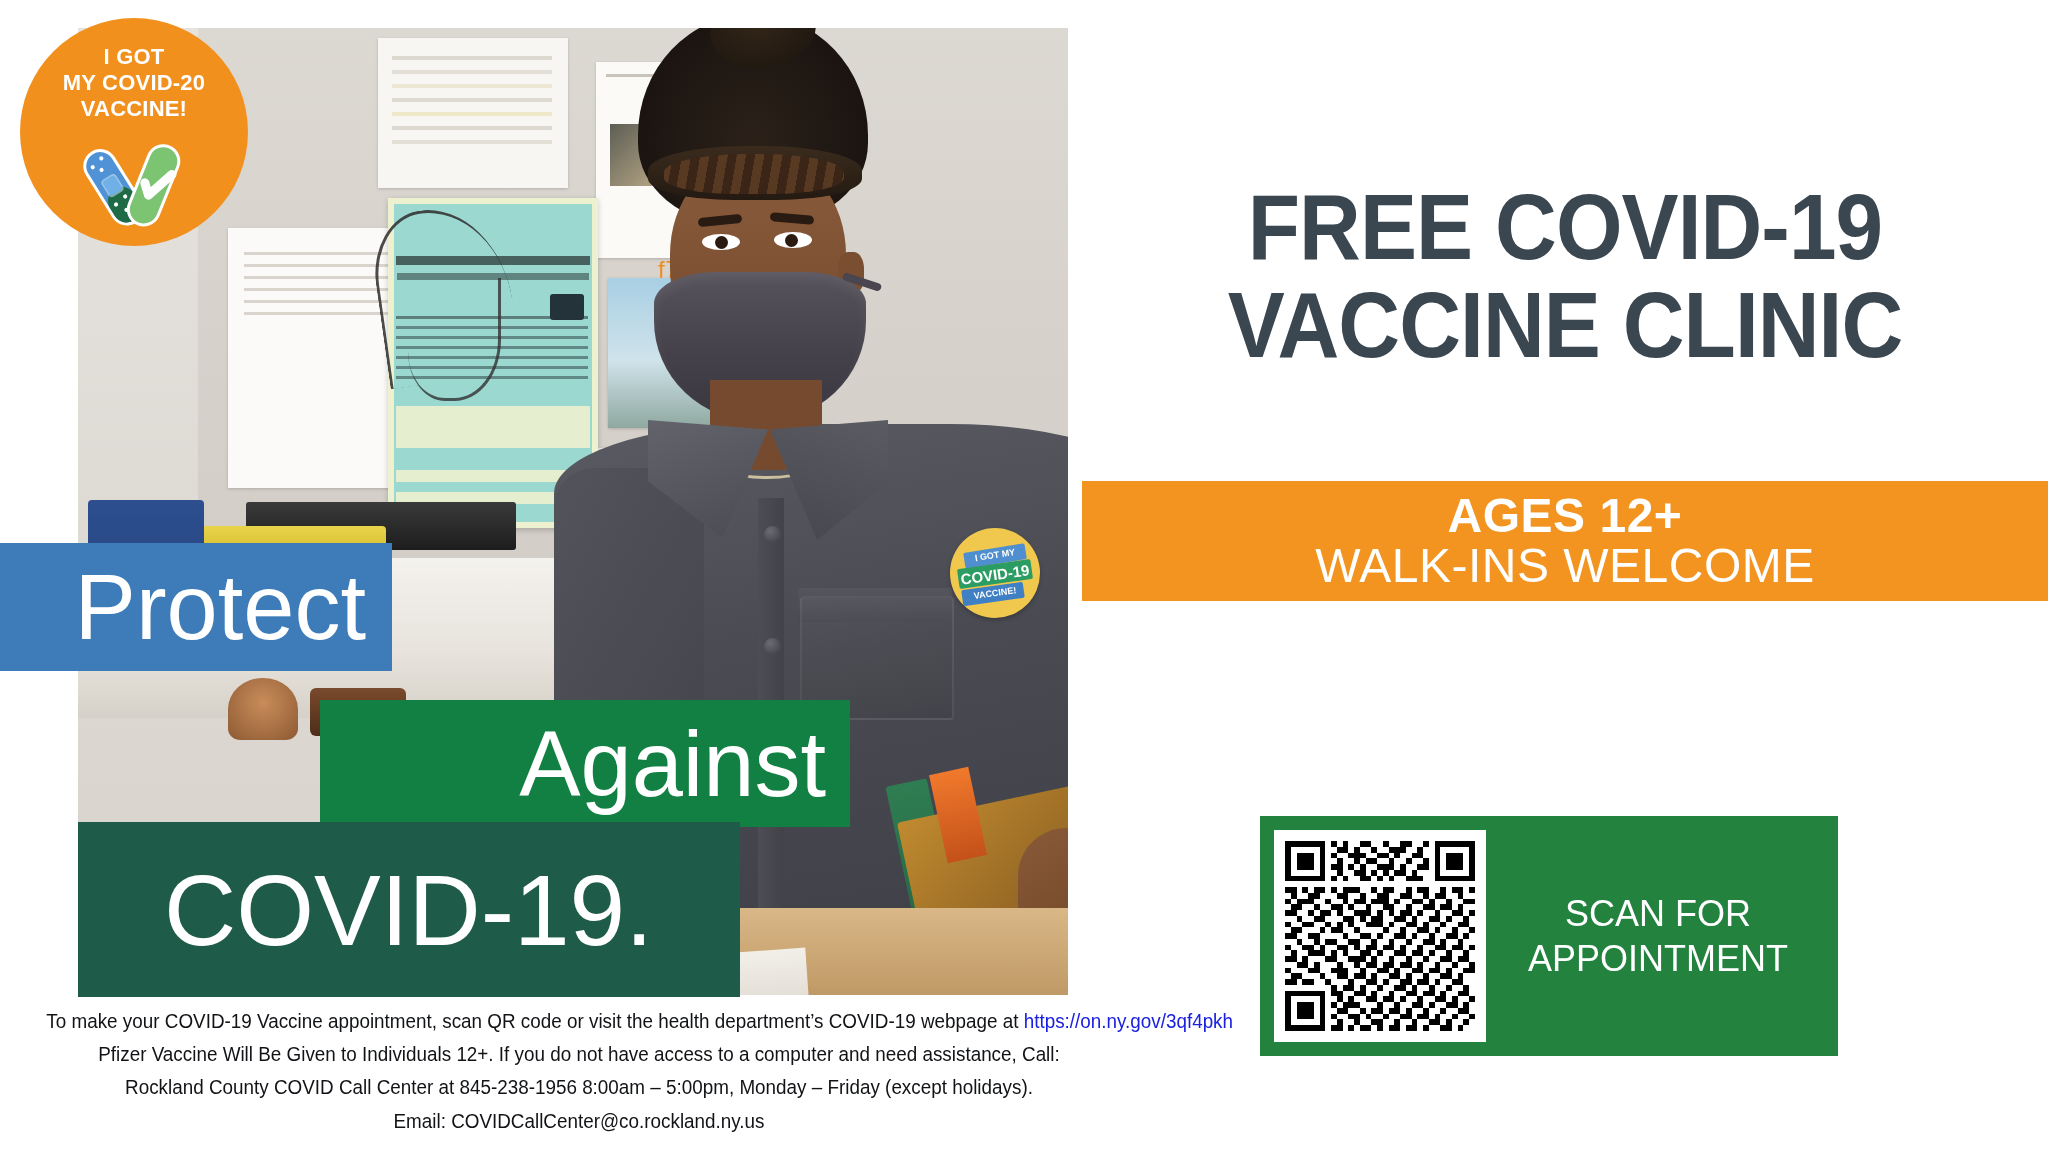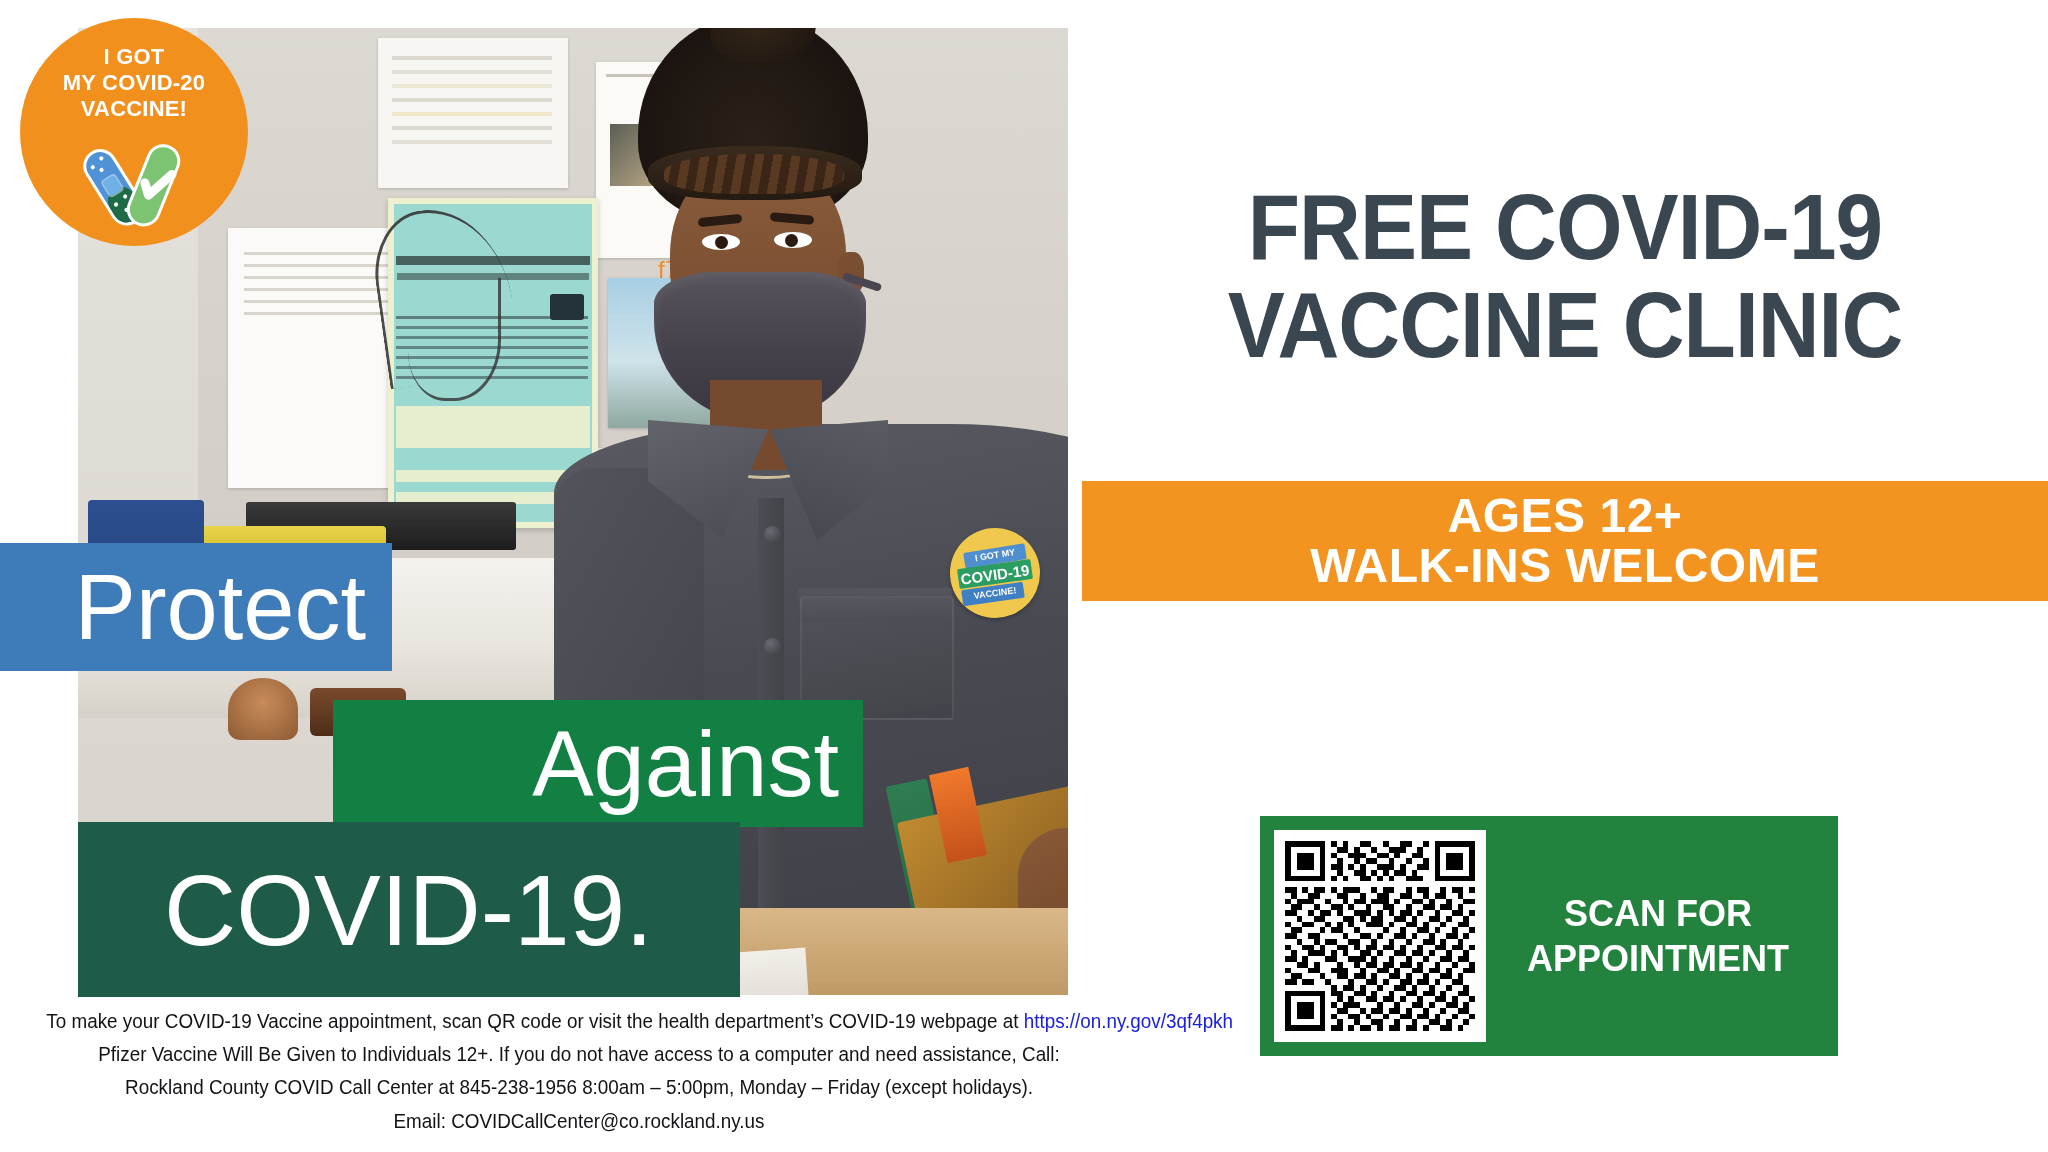--- a/index.html
+++ b/index.html
@@ -179,21 +179,21 @@
   .badge-art{position:absolute;left:50%;top:120px;transform:translateX(-50%);width:118px;height:92px;}
 
   
   .band{position:absolute;z-index:45;display:flex;align-items:center;color:#ffffff;}
   .band-blue{
     left:0;top:543px;width:392px;height:128px;background:#3d7cb8;
     justify-content:flex-end;padding-right:26px;box-sizing:border-box;
   }
   .band-green{
     left:320px;top:700px;width:530px;height:127px;background:#128043;
-    justify-content:flex-end;padding-right:24px;box-sizing:border-box;margin-left:13px;
+    justify-content:flex-end;padding-right:24px;box-sizing:border-box;
   }
   .band-dark{
     left:78px;top:822px;width:662px;height:175px;background:#1f5b49;
     justify-content:flex-start;padding-left:86px;box-sizing:border-box;
   }
   .band-blue .t{font-size:92px;font-weight:400;line-height:1;}
   .band-green .t{font-size:92px;font-weight:400;line-height:1;}
   .band-dark .t{font-size:100px;font-weight:400;line-height:1;}
 
   
@@ -208,30 +208,30 @@
 
   .headline{position:absolute;left:0;right:0;top:178px;text-align:center;}
   .hl{font-size:92px;font-weight:700;color:#3a4650;line-height:1.07;letter-spacing:-1px;
      transform:scaleX(.93);transform-origin:center;}
 
   .orange-banner{
     position:absolute;left:0;top:481px;width:966px;height:120px;background:#f2941f;
     display:flex;flex-direction:column;align-items:center;justify-content:center;color:#ffffff;
   }
   .ob1{font-size:48px;font-weight:700;line-height:1.04;letter-spacing:.5px;}
-  .ob2{font-size:48px;font-weight:700;line-height:1.04;letter-spacing:.5px;}
+  .ob2{font-size:48px;font-weight:400;line-height:1.04;letter-spacing:.5px;}
 
   .when{position:absolute;left:0;right:0;top:622px;text-align:center;}
   .when-l1{font-size:52px;color:#16191c;font-weight:400;line-height:1.12;transform:scaleX(.96);transform-origin:center;}
   .when-l1 sup{font-size:.52em;vertical-align:super;}
   .when-l2{font-size:46px;color:#16191c;font-weight:400;line-height:1.12;margin-top:6px;transform:scaleX(.96);transform-origin:center;}
 
   .qr-panel{
     position:absolute;left:178px;top:816px;width:578px;height:240px;background:#24823f;
-    display:flex;align-items:center;font-weight:bold;
+    display:flex;align-items:center;
   }
   .qr-box{width:212px;height:212px;background:#ffffff;margin-left:14px;flex:0 0 212px;
     display:flex;align-items:center;justify-content:center;}
   .qr-img{width:190px;height:190px;}
   .qr-label{flex:1;text-align:center;color:#ffffff;font-size:36px;line-height:1.25;padding-right:8px;}
 
   
   .fine{position:absolute;left:0;top:1004px;width:1158px;text-align:center;
     color:#111316;font-size:20.5px;line-height:1.62;transform:scaleX(.92);transform-origin:center top;}
   .fine div{white-space:nowrap;}

